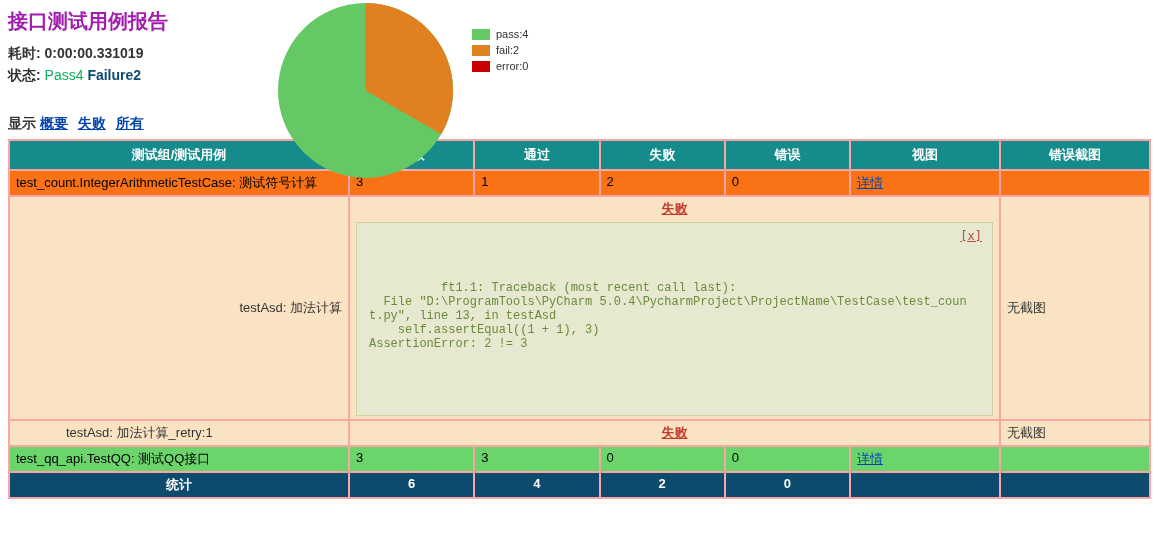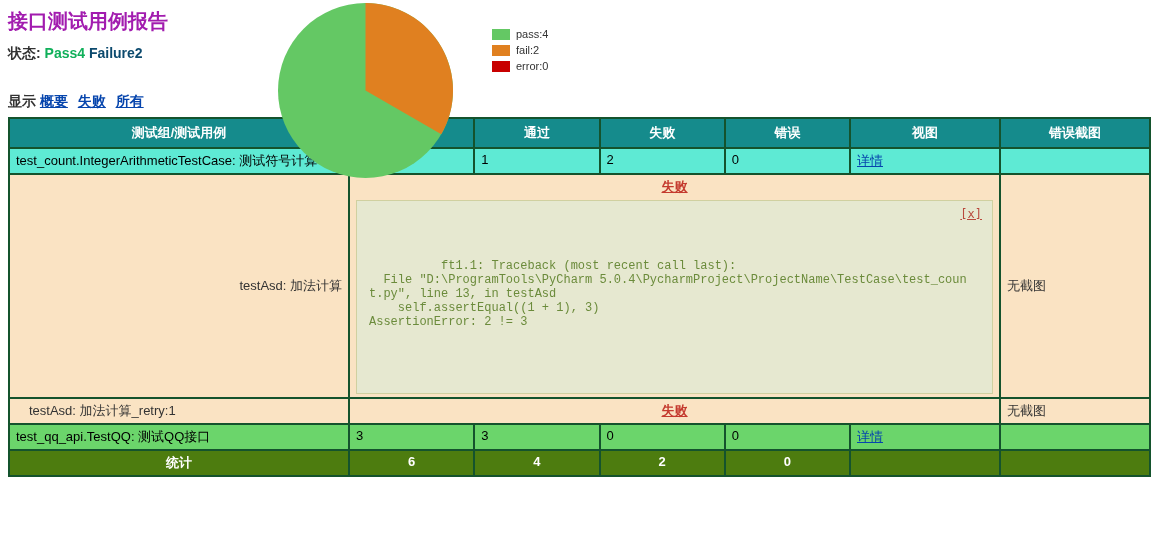--- a/index.html
+++ b/index.html
@@ -13,85 +13,89 @@
     width: 1159px;
   }
   h1 {
     color: #a21caf;
     font-size: 20px;
     font-weight: bold;
     margin: 0 0 10px 0;
   }
   .top-area { position: relative; }
   .summary-line { margin: 4px 0; font-size: 14px; font-weight: bold; }
-  .status-pass { color: #10b05a; font-weight: bold; }
+  .status-pass { color: #10b05a; font-weight: normal; }
   .status-fail { color: #0c4a6e; font-weight: bold; }
   .detail-heading { margin: 14px 0 0 0; font-size: 14px; font-weight: normal; }
   .pie-area { position: absolute; left: 270px; top: -5px; }
-  .legend { position: absolute; left: 484px; top: 20px; font-size: 11px; }
+  .legend { position: absolute; left: 464px; top: 20px; font-size: 11px; }
   .legend-row { display: flex; align-items: center; margin-bottom: 4px; }
   .swatch { width: 18px; height: 11px; display: inline-block; margin-right: 6px; }
   .swatch-pass { background: #64c864; }
   .swatch-fail { background: #e08020; }
   .swatch-err  { background: #c80000; }
   .filter-bar { margin-top: 30px; font-size: 14px; font-weight: bold; }
   .filter-bar a { color: #0645ad; text-decoration: underline; margin-right: 6px; }
   table {
     border-collapse: collapse;
     width: 100%;
     margin-top: 6px;
     table-layout: fixed;
   }
   th, td {
-    border: 2px solid #14532d;
+    border: 2px solid #fca5a5;
     padding: 3px 6px;
     vertical-align: top;
     overflow: hidden;
   }
   th {
     background: #158b8c;
     color: #fff;
     font-weight: bold;
     text-align: center;
     padding: 5px 6px;
   }
-  tr.group-fail td { background: #5eead4; color: #000; }
+  tr.group-fail td { background: #f97316; color: #000; }
   tr.group-pass td { background: #6bd56b; color: #000; }
   tr.details td { background: #fae3c3; }
-  tr.stats td { background: #4d7c0f; color: #fff; font-weight: bold; text-align: center; }
+  tr.stats td { background: #0c4a6e; color: #fff; font-weight: bold; text-align: center; }
   a.detail-link { color: #0645ad; text-decoration: underline; }
   a.fail-link { color: #c43a2e; text-decoration: underline; font-weight: bold; }
   .close-x { position: absolute; top: 6px; right: 10px; color: #b94a3d; font-family: monospace; }
   .trace-box {
     position: relative;
     background: #e6e8d0;
     border: 1px solid #d0d0a0;
     padding: 30px 12px 50px 12px;
     margin-top: 4px;
     font-family: "Courier New", monospace;
     font-size: 12px;
     color: #6b8b3b;
     white-space: pre-wrap;
     word-break: break-all;
   }
   .fail-header { text-align: center; }
   .indent-1 { padding-left: 20px; }
-  .indent-2 { padding-left: 19px; }
+  .indent-2 { padding-left: 56px; }
   .col-name { text-align: left; }
   .num-col { text-align: left; }
   .col-name-big { width: 340px; }
   .col-view, .col-shot { width: 150px; }
   .center { text-align: center; }
 </style>
 </head>
 <body>
 
 <div class="top-area">
   <h1>接口测试用例报告</h1>
 
+  <div class="summary-line">
+    <span>耗时:</span>
+    <span>0:00:00.331019</span>
+  </div>
   <div class="summary-line">
     <span>状态:</span>
     <span class="status-pass">
       <span>Pass</span><span>4</span>
     </span>
     <span class="status-fail">
       <span>Failure</span><span>2</span>
     </span>
   </div>
 

